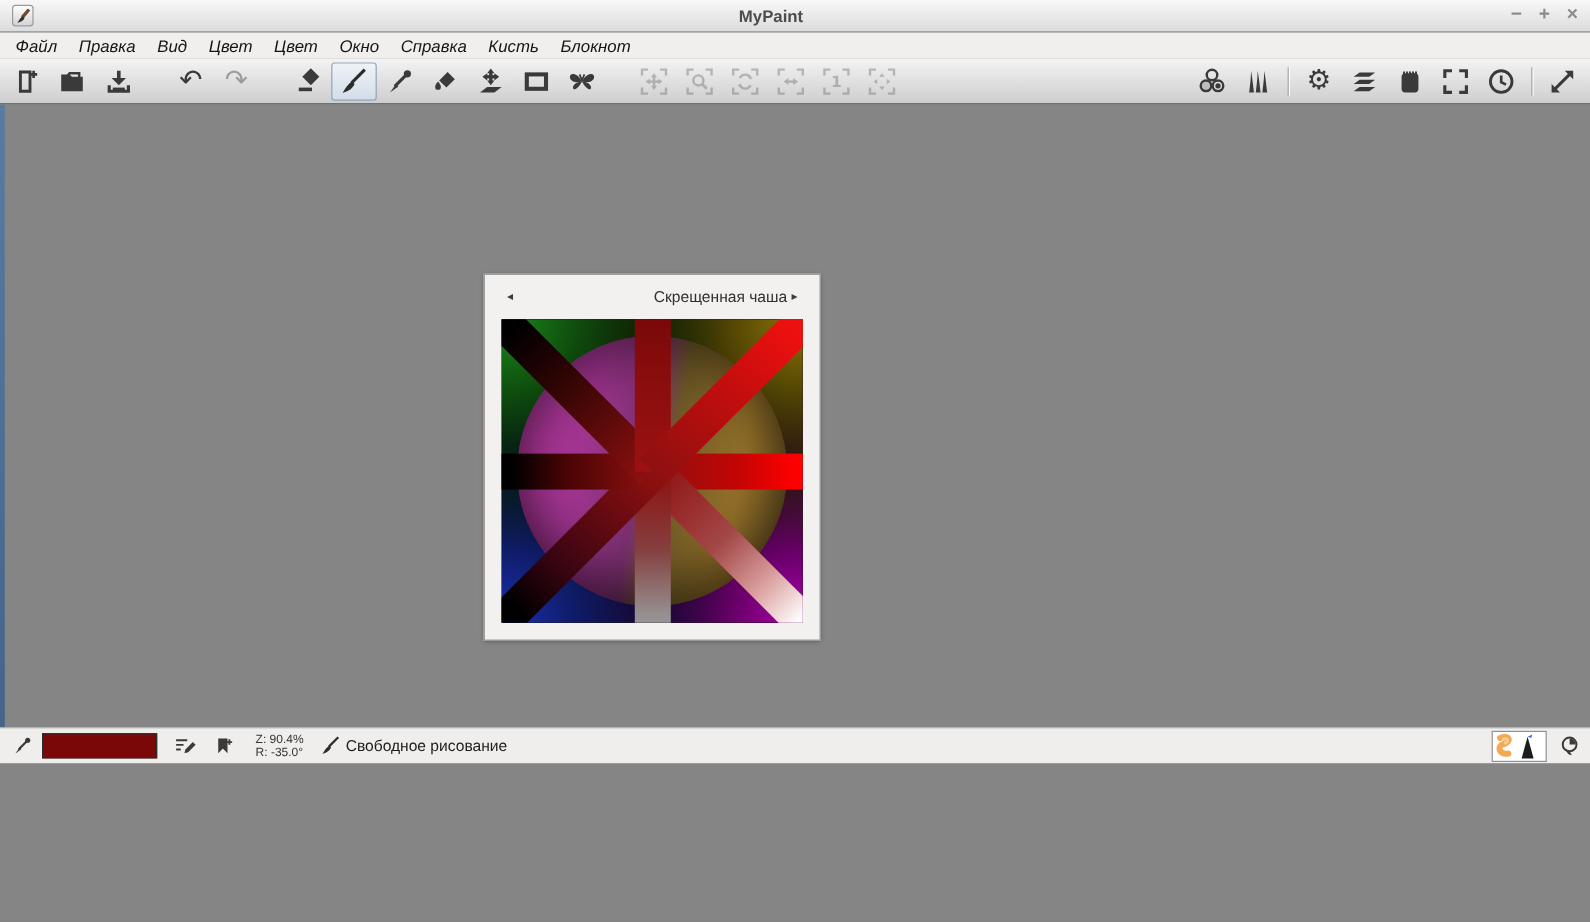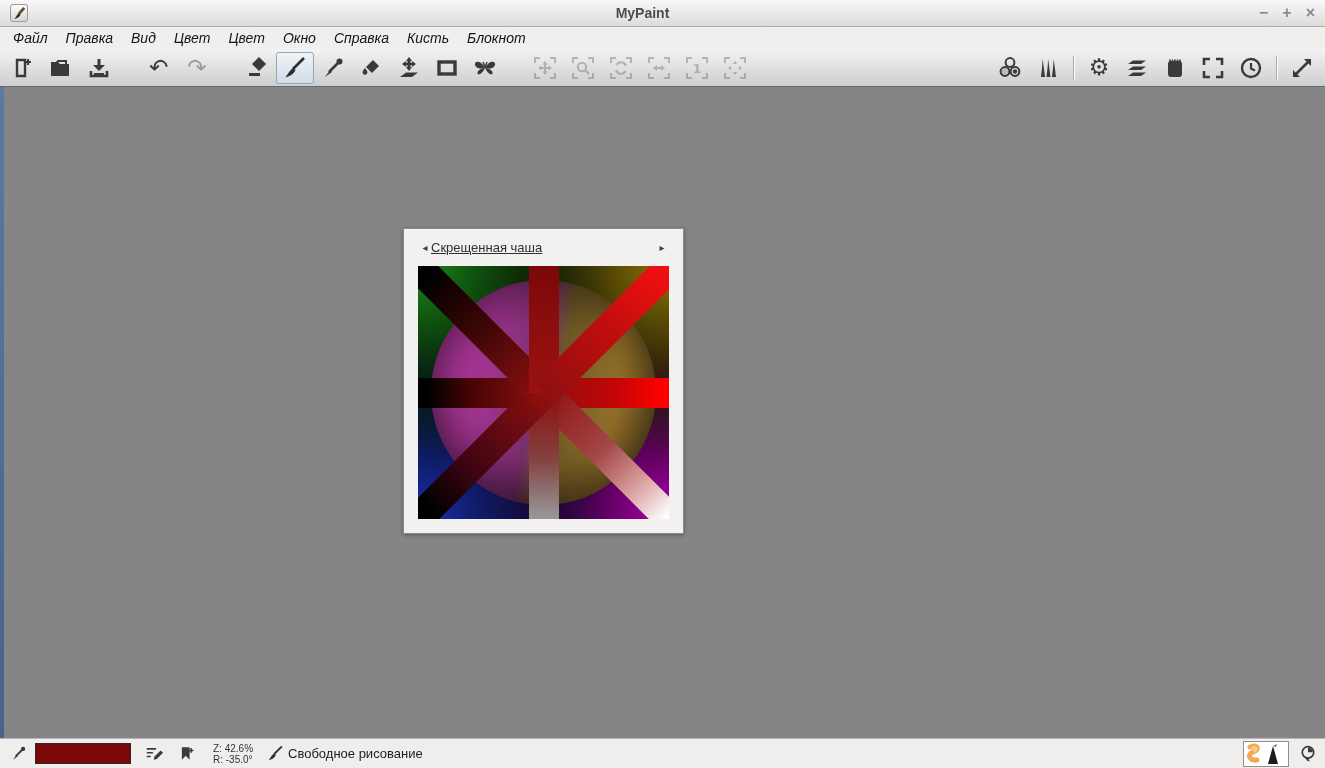--- a/index.html
+++ b/index.html
@@ -1,18 +1,18 @@
 <!DOCTYPE html>
 <html><head>
 <meta charset="utf-8">
 <style>
   * { margin:0; padding:0; box-sizing:border-box; }
   html,body { width:1325px; height:768px; overflow:hidden; }
   body { font-family:"Liberation Sans","DejaVu Sans",sans-serif; background:#858585; }
-  .window { width:1325px; height:768px; display:flex; flex-direction:column; }
+  .window { width:1325px; height:636px; display:flex; flex-direction:column; }
 
   
   .titlebar { position:relative; height:27px; flex:0 0 27px;
     background:linear-gradient(#f8f8f8,#dcdcdc); border-bottom:1px solid #a9a9a9;
     display:flex; align-items:center; padding:0 10px; }
   .app-icon { width:18px; height:18px; border:1px solid #9a9a9a; border-radius:3px;
     background:linear-gradient(#fdfdfd,#d5d5d5); display:flex; align-items:center; justify-content:center; }
   .win-title { position:absolute; left:0; right:40px; text-align:center; font-size:14px;
     font-weight:bold; color:#4d4d4d; pointer-events:none; }
   .win-controls { margin-left:auto; display:flex; gap:14px; }
@@ -35,21 +35,21 @@
 
   
   .canvas { position:relative; flex:1 1 auto; background:#858585; overflow:hidden; }
   .dock-strip { position:absolute; left:0; top:0; bottom:0; width:4px;
     background:linear-gradient(#5a7aa0,#46648a); }
 
   
   .color-dialog { position:absolute; left:403px; top:141px; width:281px;
     background:#f2f1ef; border:1px solid #8b8b8b; box-shadow:0 1px 4px rgba(0,0,0,.35); }
   .dlg-header { height:37px; display:flex; align-items:center; padding:0 15px; }
-  .dlg-title { flex:1; text-align:left; font-size:13px; color:#303030;text-decoration:underline; }
+  .dlg-title { flex:1; text-align:right; font-size:13px; color:#303030; }
   .nav-arrow { font-size:10px; color:#3c3c3c; width:12px; text-align:center; }
   .picker-area { position:relative; width:251px; height:253px; margin:0 auto 14px; overflow:hidden; background:#000; }
   .picker-bg { position:absolute; inset:0; background:
       radial-gradient(circle at 0% 0%,   rgba(28,148,28,.95), rgba(12,70,12,.45) 30%, rgba(0,0,0,0) 54%),
       radial-gradient(circle at 100% 0%, rgba(150,126,8,.95), rgba(84,68,4,.45) 30%, rgba(0,0,0,0) 54%),
       radial-gradient(circle at 0% 100%, rgba(28,52,190,.95), rgba(14,26,104,.45) 30%, rgba(0,0,0,0) 54%),
       radial-gradient(circle at 100% 100%, rgba(186,0,186,.95), rgba(102,0,102,.45) 30%, rgba(0,0,0,0) 54%),
       #000; }
   .picker-circle { position:absolute; left:13px; top:14px; width:225px; height:225px; border-radius:50%;
     background:linear-gradient(100deg,#bb3aa4 6%, #a03590 28%, #7c3070 46%, #6f5a26 56%, #96722a 78%, #86682a 96%);
@@ -328,21 +328,21 @@
         <path d="M12 15 L20 7 L23 10 L15 18 L11 19 Z" fill="#3a3a3a"></path>
       </svg>
     </span>
     <span class="sb-icon">
       <svg width="17" height="17" viewBox="0 0 22 22">
         <path d="M5 3 h10 v16 l-5 -5 -5 5 z" fill="#3a3a3a"></path>
         <path d="M17 4 v6 M14 7 h6" stroke="#3a3a3a" stroke-width="2" fill="none"></path>
       </svg>
     </span>
     <div class="zr-block">
-      <div>Z: 42.6%</div>
+      <div>Z: 90.4%</div>
       <div>R: -35.0°</div>
     </div>
     <span class="sb-icon">
       <svg width="17" height="17" viewBox="0 0 24 24">
         <path d="M21 2 L10 13" stroke="#2d2d2d" stroke-width="2.6" fill="none"></path>
         <path d="M10.5 12 C7.5 13.5 6 16 2.5 21.5 C8.5 19.5 10.5 18 12.5 14 Z" fill="#2d2d2d"></path>
       </svg>
     </span>
     <span class="mode-label">Свободное рисование</span>
 

